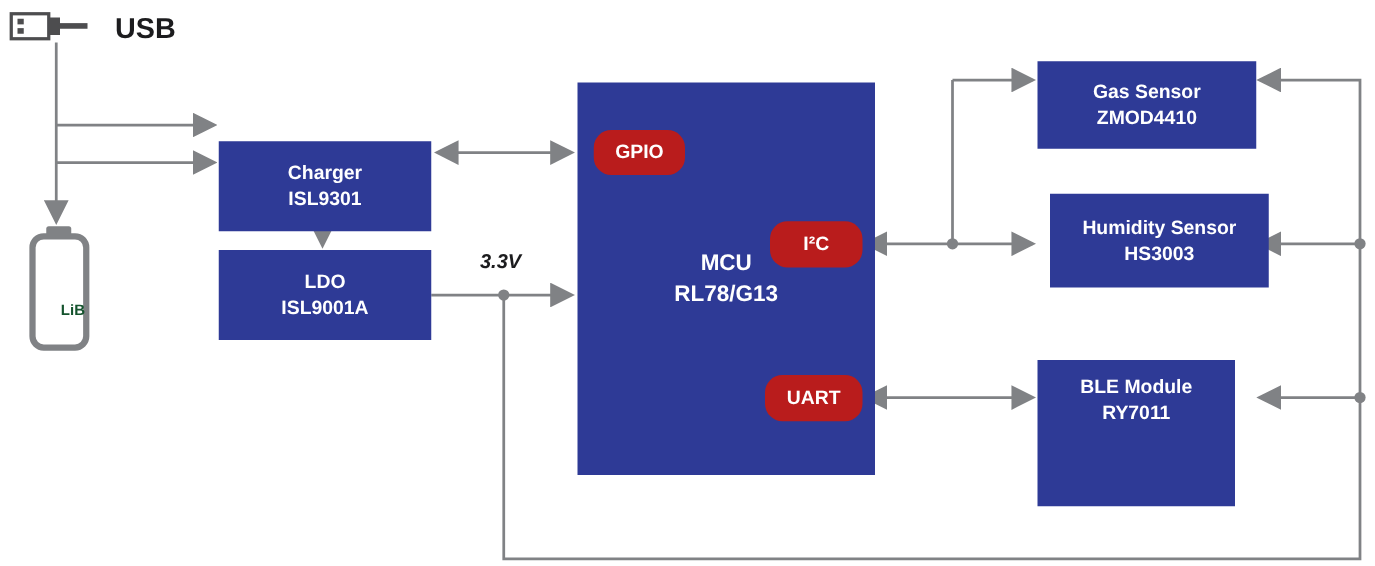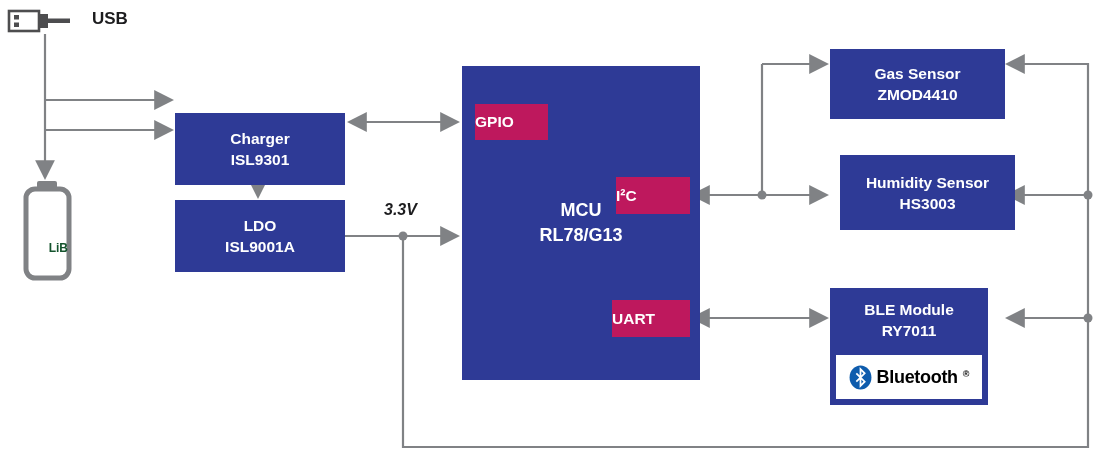--- a/index.html
+++ b/index.html
@@ -10,38 +10,38 @@
   .wires{position:absolute;left:0;top:0;pointer-events:none;}
   .block{
     position:absolute;background:#2e3a96;color:#fff;
     display:flex;flex-direction:column;align-items:center;justify-content:center;
     font-weight:700;font-size:15.5px;line-height:21px;text-align:center;
   }
   .charger{left:175px;top:85px;width:170px;height:72px;margin-top:28px;}
   .ldo{left:175px;top:200px;width:170px;height:72px;}
   .mcu{left:462px;top:66px;width:238px;height:314px;font-size:18px;line-height:25px;}
   .sub{
-    position:absolute;background:#be185d;color:#fff;z-index:3;
-    display:flex;align-items:center;justify-content:flex-start;
-    font-weight:700;font-size:15.5px;
+    position:absolute;background:#b91c1c;color:#fff;z-index:3;
+    display:flex;align-items:center;justify-content:center;
+    font-weight:700;font-size:15.5px;border-radius:14px;
   }
   .gpio{left:475px;top:104px;width:73px;height:36px;}
   .i2c{left:616px;top:177px;width:74px;height:37px;}
   .uart{left:612px;top:300px;width:78px;height:37px;}
   .gas{left:830px;top:30px;width:175px;height:70px;margin-top:19px;}
   .humidity{left:840px;top:155px;width:175px;height:75px;}
   .ble{left:830px;top:288px;width:158px;height:117px;justify-content:flex-start;padding-top:11px;box-sizing:border-box;}
   .ble-badge{
     position:absolute;left:6px;right:6px;bottom:6px;height:44px;background:#fff;
     display:flex;align-items:center;justify-content:center;gap:5px;color:#000;
   }
   .bt-text{font-size:18px;font-weight:700;letter-spacing:-0.3px;}
   .bt-reg{font-size:9px;font-weight:700;align-self:flex-start;margin-top:9px;}
   .label{position:absolute;font-weight:700;color:#1c1c1e;}
-  .usb-label{left:92px;top:9px;font-size:17px;}
+  .usb-label{left:92px;top:9px;font-size:23px;}
   .lib-label{left:27px;top:241px;width:41px;text-align:right;font-size:12px;color:#14532d;}
   .rail-label{left:384px;top:201px;font-size:16px;font-style:italic;}
 </style>
 </head>
 <body>
 
 <div class="stage">
 
   <svg class="wires" width="1100" height="453" viewBox="0 0 1100 453">
     <defs>
@@ -123,23 +123,15 @@
   </div>
 
   <div class="block humidity">
     <span>Humidity Sensor</span>
     <span>HS3003</span>
   </div>
 
   <div class="block ble">
     <span>BLE Module</span>
     <span>RY7011</span>
-    <div class="ble-badge">
-      <svg width="23" height="25" viewBox="0 0 22 24">
-        <ellipse cx="11" cy="12" rx="10.5" ry="11.5" fill="#0e5cad"></ellipse>
-        <path d="M7,16 L15,8 L11,4 L11,20 L15,16 L7,8" fill="none" stroke="#ffffff" stroke-width="1.7"></path>
-      </svg>
-      <span class="bt-text">Bluetooth</span>
-      <span class="bt-reg">®</span>
-    </div>
   </div>
 
 </div>
 
 </body></html>

